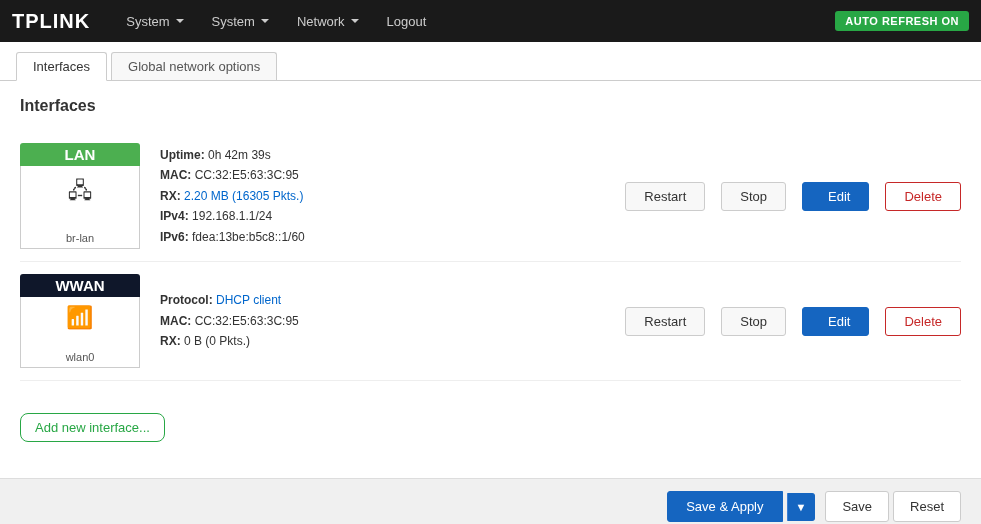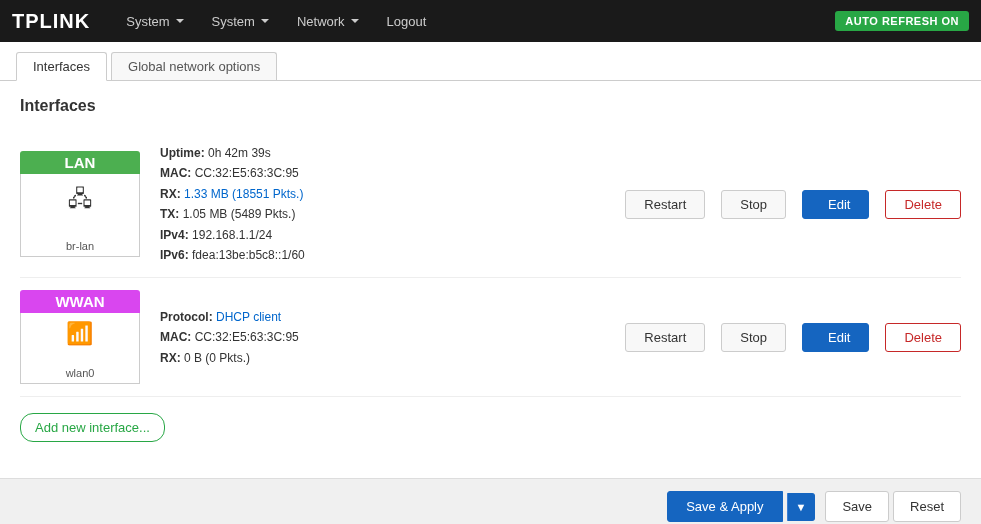--- a/index.html
+++ b/index.html
@@ -115,21 +115,21 @@
     .if-label {
       display: block;
       font-weight: bold;
       font-size: 15px;
       color: #fff;
       padding: 3px 0;
       border-radius: 3px 3px 0 0;
       margin-bottom: 0;
     }
     .if-label.green { background: #4caf50; }
-    .if-label.red { background: #d946ef; }
+    .if-label.red { background: #0f172a; }
 
     .if-icon-area {
       border: 1px solid #ccc;
       border-top: none;
       padding: 8px 0 4px;
       background: #fff;
     }
     .if-icon {
       font-size: 22px;
       display: block;
@@ -174,26 +174,26 @@
       padding-left: 25px;
     }
     .btn-danger {
       color: #c62828;
       border-color: #c62828;
       background: #fff;
     }
 
     
     .btn-add {
-      margin-top: 0;
+      margin-top: 16px;
       padding: 6px 14px;
       border: 1px solid #28a745;
       background: #fff;
       color: #28a745;
-      border-radius: 13px;
+      border-radius: 8px;
       cursor: pointer;
       font-size: 13px;
     }
 
     
     .footer-bar {
       background: #f0f0f0;
       border-top: 1px solid #ddd;
       padding: 12px 20px;
       display: flex;
@@ -288,22 +288,21 @@
       <div class="if-box">
         <span class="if-label green">LAN</span>
         <div class="if-icon-area">
           <span class="if-icon">🖧</span>
           <span class="if-subname">br-lan</span>
         </div>
       </div>
       <div class="if-details">
         <div><span class="label">Uptime:</span> <span>0h 42m 39s</span></div>
         <div><span class="label">MAC:</span> <span>CC:32:E5:63:3C:95</span></div>
-        <div><span class="label">RX:</span> <span class="highlight">1.33 MB (18551 Pkts.)</span></div>
-        <div><span class="label">TX:</span> <span>1.05 MB (5489 Pkts.)</span></div>
+        <div><span class="label">RX:</span> <span class="highlight">2.20 MB (16305 Pkts.)</span></div>
         <div><span class="label">IPv4:</span> <span>192.168.1.1/24</span></div>
         <div><span class="label">IPv6:</span> <span>fdea:13be:b5c8::1/60</span></div>
       </div>
       <div class="if-actions">
         <button class="btn">Restart</button>
         <button class="btn">Stop</button>
         <button class="btn btn-primary">Edit</button>
         <button class="btn btn-danger">Delete</button>
       </div>
     </div>

